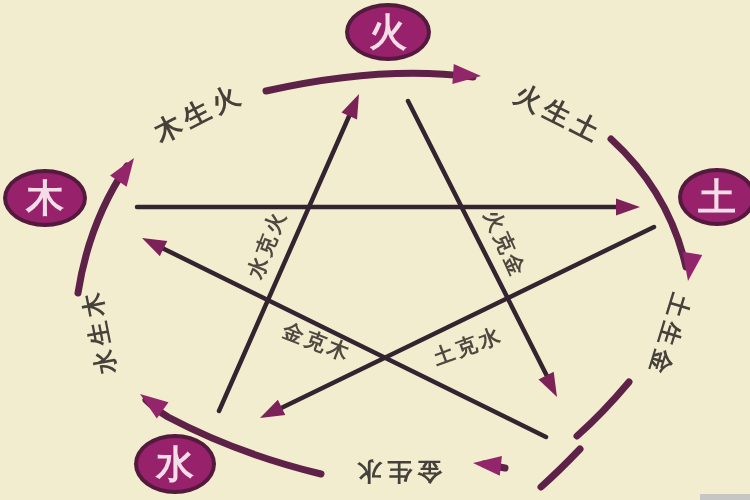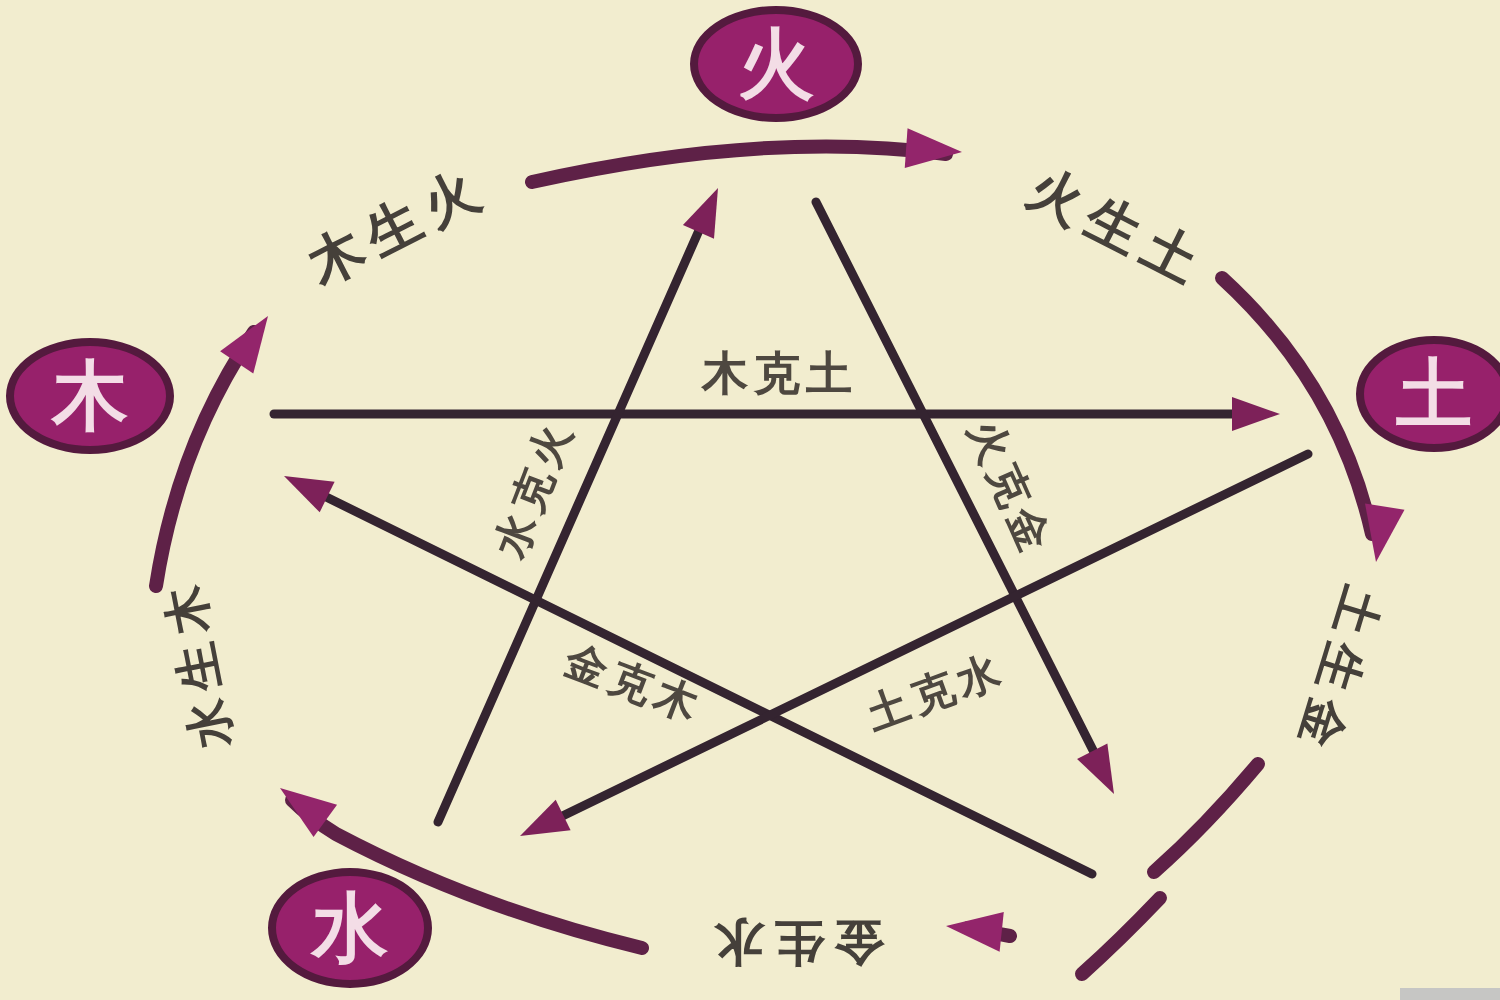--- a/index.html
+++ b/index.html
@@ -78,20 +78,19 @@
   <div class="element" style="left:134px;top:434px;width:82px;height:60px;">
     <span>水</span>
   </div>
 
   <div class="label gen-label" style="left:199px;top:113px;font-size:27px;transform:translate(-50%,-50%) rotate(-27deg);">木生火</div>
   <div class="label gen-label" style="left:559px;top:114px;font-size:27px;transform:translate(-50%,-50%) rotate(27deg);">火生土</div>
   <div class="label gen-label" style="left:669px;top:336px;font-size:24px;transform:translate(-50%,-50%) rotate(107deg);">土生金</div>
   <div class="label gen-label" style="left:397px;top:471px;font-size:25px;transform:translate(-50%,-50%) rotate(180deg);">金生水</div>
   <div class="label gen-label" style="left:99px;top:331px;font-size:24px;transform:translate(-50%,-50%) rotate(-101deg);">水生木</div>
 
-  <div class="label ke-label" style="left:390px;top:187px;font-size:23px;transform:translate(-50%,-50%);">木克土</div>
   <div class="label ke-label" style="left:267px;top:244px;font-size:21px;transform:translate(-50%,-50%) rotate(-69deg);">水克火</div>
   <div class="label ke-label" style="left:505px;top:244px;font-size:21px;transform:translate(-50%,-50%) rotate(66deg);">火克金</div>
   <div class="label ke-label" style="left:317px;top:342px;font-size:21px;transform:translate(-50%,-50%) rotate(21deg);">金克木</div>
   <div class="label ke-label" style="left:468px;top:346px;font-size:21px;transform:translate(-50%,-50%) rotate(-20deg);">土克水</div>
 
   <div style="position:absolute;left:700px;top:494px;width:50px;height:6px;background:#c6c6c4;"></div>
 </div>
 
 </body></html>

